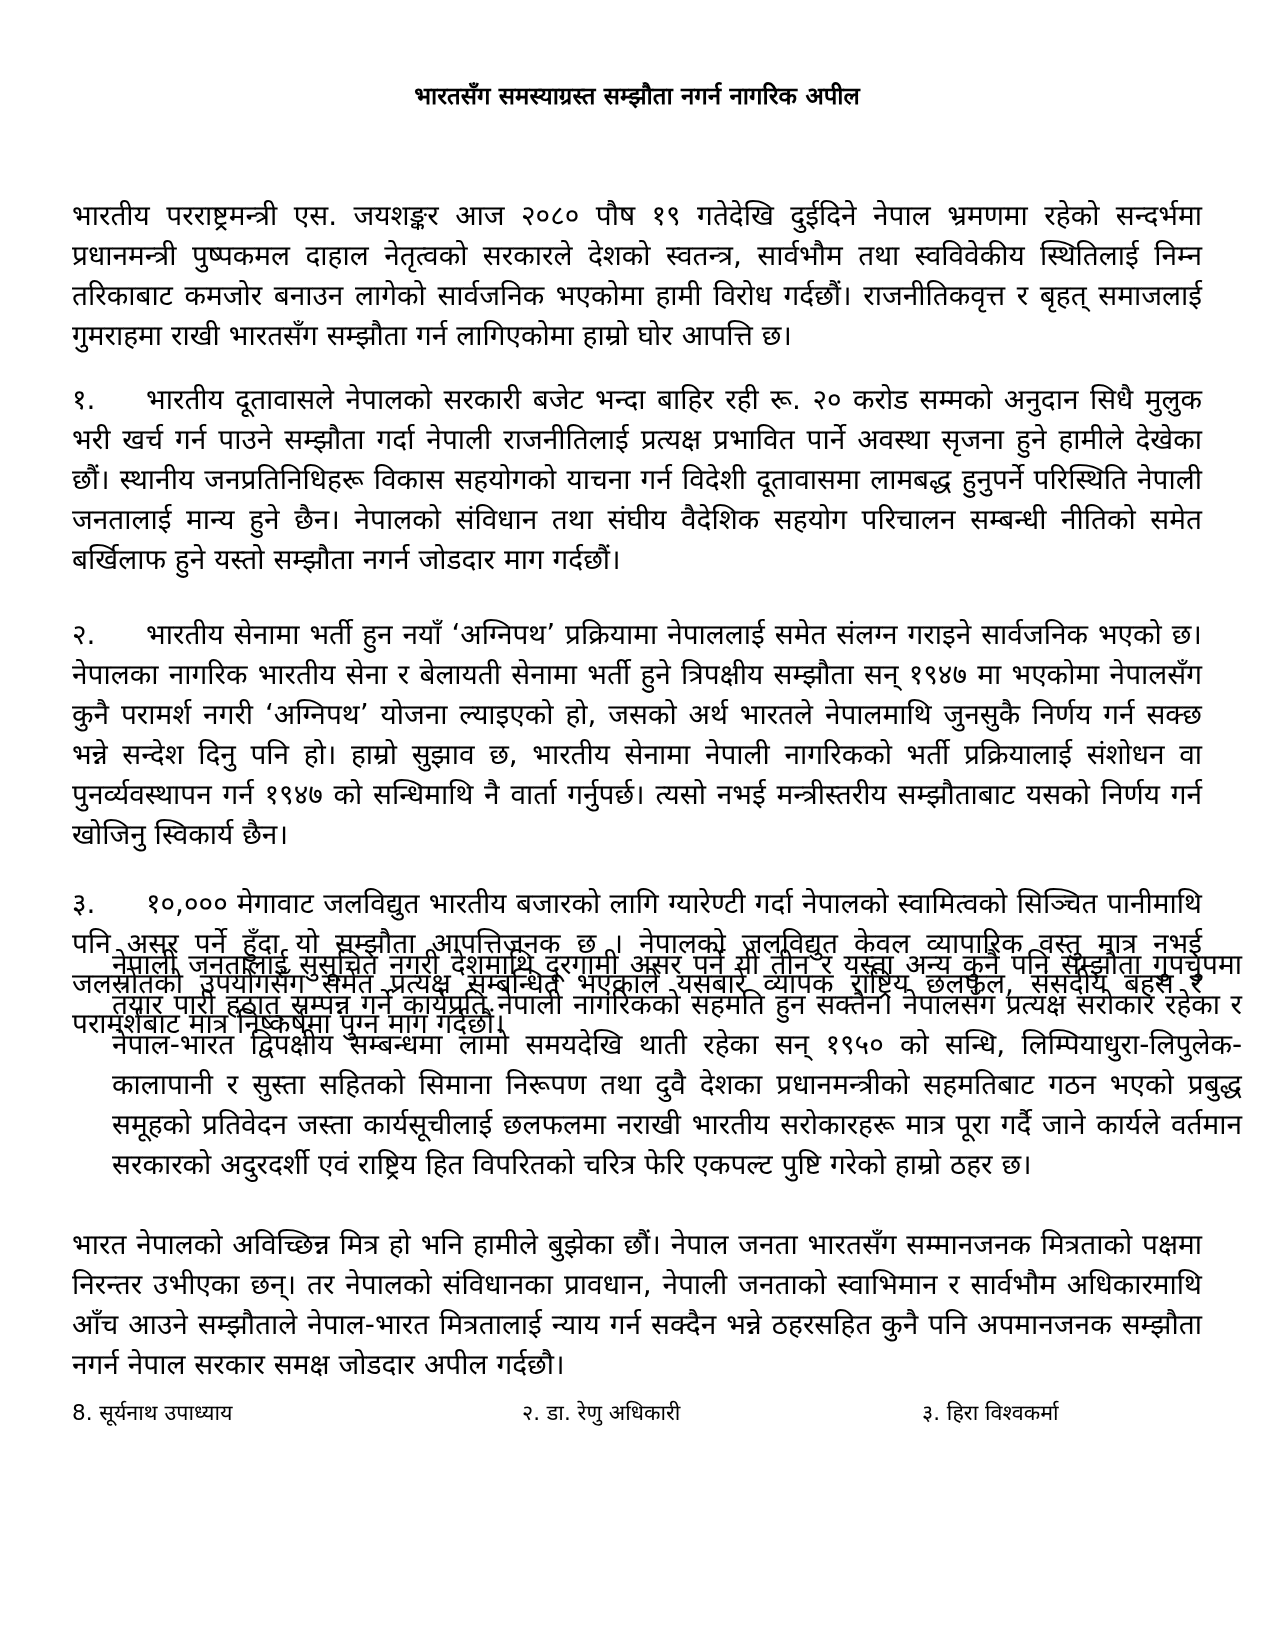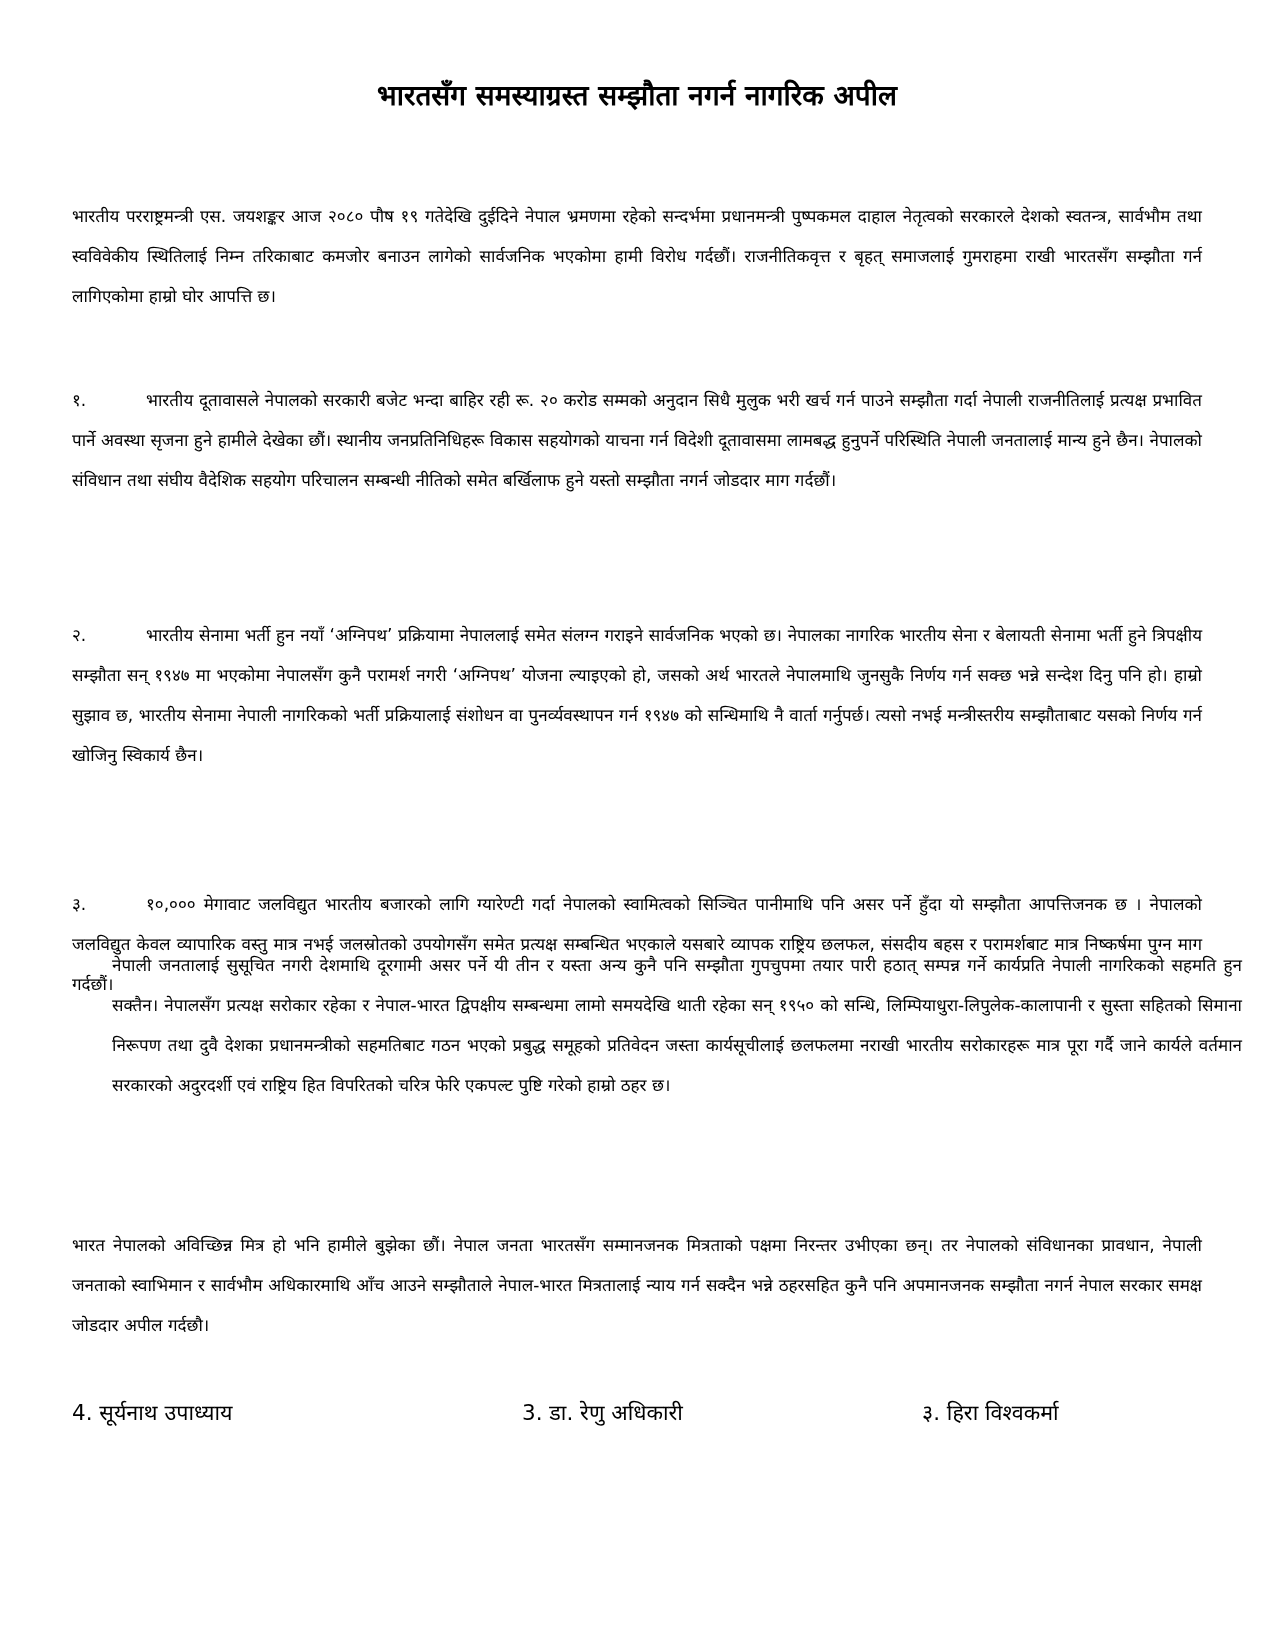--- a/index.html
+++ b/index.html
@@ -2,24 +2,24 @@
 <html><head>
 <meta charset="utf-8">
 <style>
   html, body { margin: 0; padding: 0; background: #ffffff; }
   body { width: 1275px; height: 1650px; position: relative; overflow: hidden; color: #000; }
   .page {
     position: absolute; left: 72px; top: 0; width: 1130px;
     font-family: "DejaVu Sans", "Liberation Sans", sans-serif;
   }
   .title-block { text-align: center; margin-top: 78px; }
-  .title { font-weight: bold; font-size: 28px; line-height: 36px; }
+  .title { font-weight: bold; font-size: 24px; line-height: 36px; }
   .subtitle { font-weight: bold; font-size: 24px; line-height: 36px; }
   .para {
-    font-size: 17px; line-height: 40px; text-align: justify;
+    font-size: 28px; line-height: 40px; text-align: justify;
     margin: 0;
   }
   .p-intro { position: absolute; top: 196px; width: 1130px; }
   .p1 { position: absolute; top: 380px; width: 1130px; }
   .p2 { position: absolute; top: 615px; width: 1130px; }
   .p3 { position: absolute; top: 836px; width: 1130px; margin-top: 48px; }
   .p4 { position: absolute; top: 945px; width: 1130px; margin-left: 40px; }
   .p5 { position: absolute; top: 1190px; width: 1130px; margin-top: 35px; }
   .num { display: inline-block; width: 74px; }
   .signatories { position: absolute; top: 1395px; width: 1130px; font-size: 21.5px; line-height: 36px; }
@@ -44,18 +44,18 @@
   <p class="para p2"><span class="num">२.</span><span>भारतीय सेनामा भर्ती हुन नयाँ ‘अग्निपथ’ प्रक्रियामा नेपाललाई समेत संलग्न गराइने सार्वजनिक भएको छ। नेपालका नागरिक भारतीय सेना र बेलायती सेनामा भर्ती हुने त्रिपक्षीय सम्झौता सन् १९४७ मा भएकोमा नेपालसँग कुनै परामर्श नगरी ‘अग्निपथ’ योजना ल्याइएको हो, जसको अर्थ भारतले नेपालमाथि जुनसुकै निर्णय गर्न सक्छ भन्ने सन्देश दिनु पनि हो। हाम्रो सुझाव छ, भारतीय सेनामा नेपाली नागरिकको भर्ती प्रक्रियालाई संशोधन वा पुनर्व्यवस्थापन गर्न १९४७ को सन्धिमाथि नै वार्ता गर्नुपर्छ। त्यसो नभई मन्त्रीस्तरीय सम्झौताबाट यसको निर्णय गर्न खोजिनु स्विकार्य छैन।</span></p>
 
   <p class="para p3"><span class="num">३.</span><span>१०,००० मेगावाट जलविद्युत भारतीय बजारको लागि ग्यारेण्टी गर्दा नेपालको स्वामित्वको सिञ्चित पानीमाथि पनि असर पर्ने हुँदा यो सम्झौता आपत्तिजनक छ । नेपालको जलविद्युत केवल व्यापारिक वस्तु मात्र नभई जलस्रोतको उपयोगसँग समेत प्रत्यक्ष सम्बन्धित भएकाले यसबारे व्यापक राष्ट्रिय छलफल, संसदीय बहस र परामर्शबाट मात्र निष्कर्षमा पुग्न माग गर्दछौं।</span></p>
 
   <p class="para p4">नेपाली जनतालाई सुसूचित नगरी देशमाथि दूरगामी असर पर्ने यी तीन र यस्ता अन्य कुनै पनि सम्झौता गुपचुपमा तयार पारी हठात् सम्पन्न गर्ने कार्यप्रति नेपाली नागरिकको सहमति हुन सक्तैन। नेपालसँग प्रत्यक्ष सरोकार रहेका र नेपाल-भारत द्विपक्षीय सम्बन्धमा लामो समयदेखि थाती रहेका सन् १९५० को सन्धि, लिम्पियाधुरा-लिपुलेक-कालापानी र सुस्ता सहितको सिमाना निरूपण तथा दुवै देशका प्रधानमन्त्रीको सहमतिबाट गठन भएको प्रबुद्ध समूहको प्रतिवेदन जस्ता कार्यसूचीलाई छलफलमा नराखी भारतीय सरोकारहरू मात्र पूरा गर्दै जाने कार्यले वर्तमान सरकारको अदुरदर्शी एवं राष्ट्रिय हित विपरितको चरित्र फेरि एकपल्ट पुष्टि गरेको हाम्रो ठहर छ।</p>
 
   <p class="para p5">भारत नेपालको अविच्छिन्न मित्र हो भनि हामीले बुझेका छौं। नेपाल जनता भारतसँग सम्मानजनक मित्रताको पक्षमा निरन्तर उभीएका छन्। तर नेपालको संविधानका प्रावधान, नेपाली जनताको स्वाभिमान र सार्वभौम अधिकारमाथि आँच आउने सम्झौताले नेपाल-भारत मित्रतालाई न्याय गर्न सक्दैन भन्ने ठहरसहित कुनै पनि अपमानजनक सम्झौता नगर्न नेपाल सरकार समक्ष जोडदार अपील गर्दछौ।</p>
 
   <div class="signatories">
     <div class="sig-row">
-      <span class="sig c1">4. सूर्यनाथ उपाध्याय</span>
-      <span class="sig c2">3. डा. रेणु अधिकारी</span>
+      <span class="sig c1">8. सूर्यनाथ उपाध्याय</span>
+      <span class="sig c2">२. डा. रेणु अधिकारी</span>
       <span class="sig c3">३. हिरा विश्वकर्मा</span>
     </div>
   </div>
 </div>
 
 </body></html>

